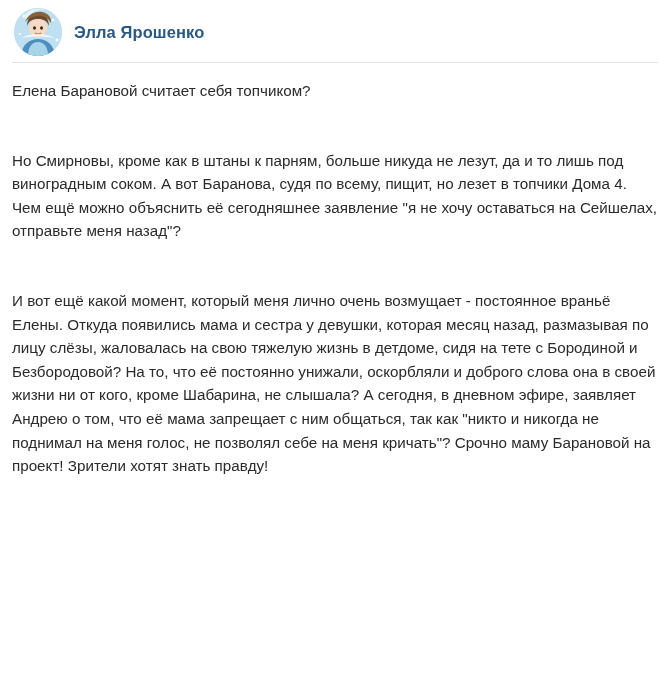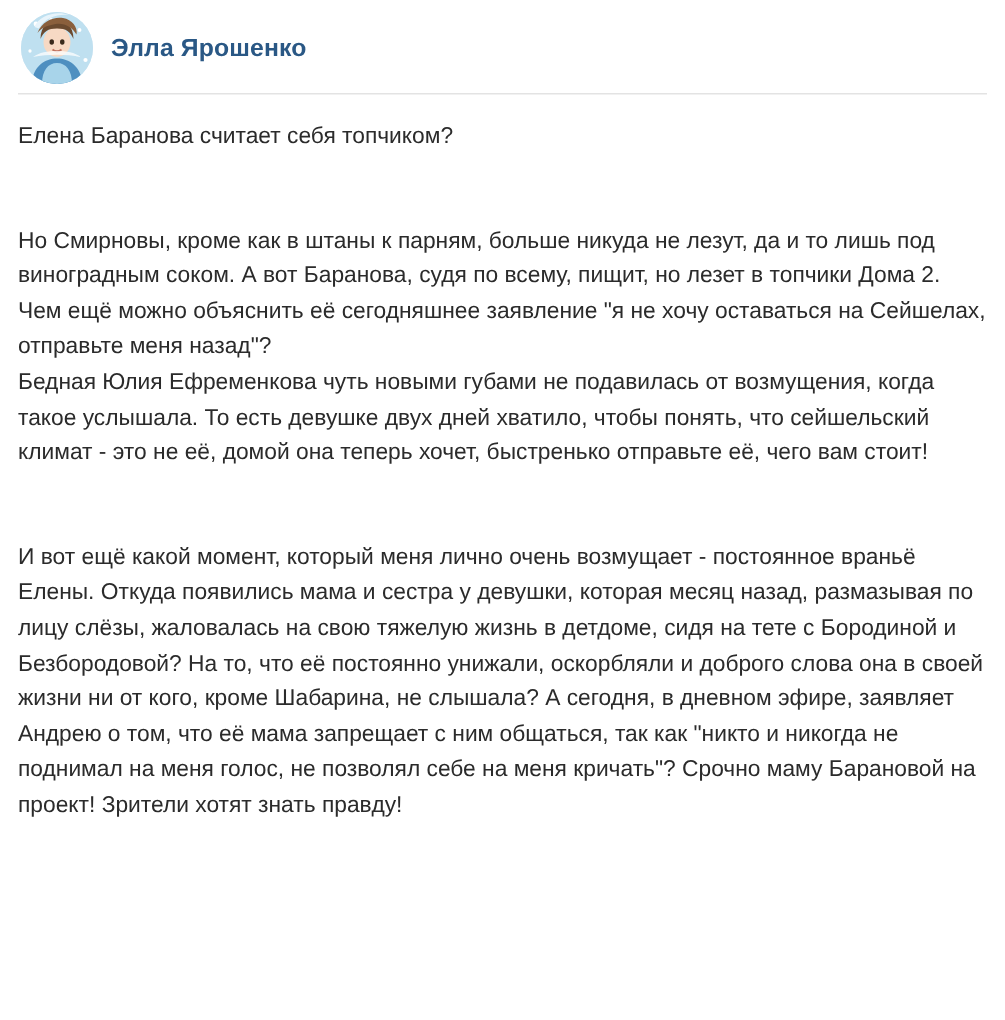--- a/index.html
+++ b/index.html
@@ -94,24 +94,23 @@
         <path d="M9 10 C12 2 24 -1 32 2 C26 1 16 3 12 11 Z" fill="#e8f4fb"></path>
         <path d="M8 30 C12 27 18 26 24 26 C30 26 36 27 40 30 C35 29 29 28.5 24 28.5 C19 28.5 13 29 8 30 Z" fill="#ffffff" opacity="0.75"></path>
       </svg>
     </div>
     <div class="author">Элла Ярошенко</div>
   </div>
 
   <div class="divider"></div>
 
   <div class="body">
-    <p class="para">Елена Баранова считает себя топчиком?</p>
+    <p class="para">Елена Барановой считает себя топчиком?</p>
     <div class="gap"></div>
     <div class="gap"></div>
-    <p class="para">Но Смирновы, кроме как в штаны к парням, больше никуда не лезут, да и то лишь под виноградным соком. А вот Баранова, судя по всему, пищит, но лезет в топчики Дома 2. Чем ещё можно объяснить её сегодняшнее заявление "я не хочу оставаться на Сейшелах, отправьте меня назад"?</p>
-    <p class="para">Бедная Юлия Ефременкова чуть новыми губами не подавилась от возмущения, когда такое услышала. То есть девушке двух дней хватило, чтобы понять, что сейшельский климат - это не её, домой она теперь хочет, быстренько отправьте её, чего вам стоит!</p>
+    <p class="para">Но Смирновы, кроме как в штаны к парням, больше никуда не лезут, да и то лишь под виноградным соком. А вот Баранова, судя по всему, пищит, но лезет в топчики Дома 4. Чем ещё можно объяснить её сегодняшнее заявление "я не хочу оставаться на Сейшелах, отправьте меня назад"?</p>
     <div class="gap"></div>
     <div class="gap-small"></div>
     <div class="gap"></div>
     <p class="para">И вот ещё какой момент, который меня лично очень возмущает - постоянное враньё Елены. Откуда появились мама и сестра у девушки, которая месяц назад, размазывая по лицу слёзы, жаловалась на свою тяжелую жизнь в детдоме, сидя на тете с Бородиной и Безбородовой? На то, что её постоянно унижали, оскорбляли и доброго слова она в своей жизни ни от кого, кроме Шабарина, не слышала? А сегодня, в дневном эфире, заявляет Андрею о том, что её мама запрещает с ним общаться, так как "никто и никогда не поднимал на меня голос, не позволял себе на меня кричать"? Срочно маму Барановой на проект! Зрители хотят знать правду!</p>
   </div>
 
 </div>
 
 </body></html>

